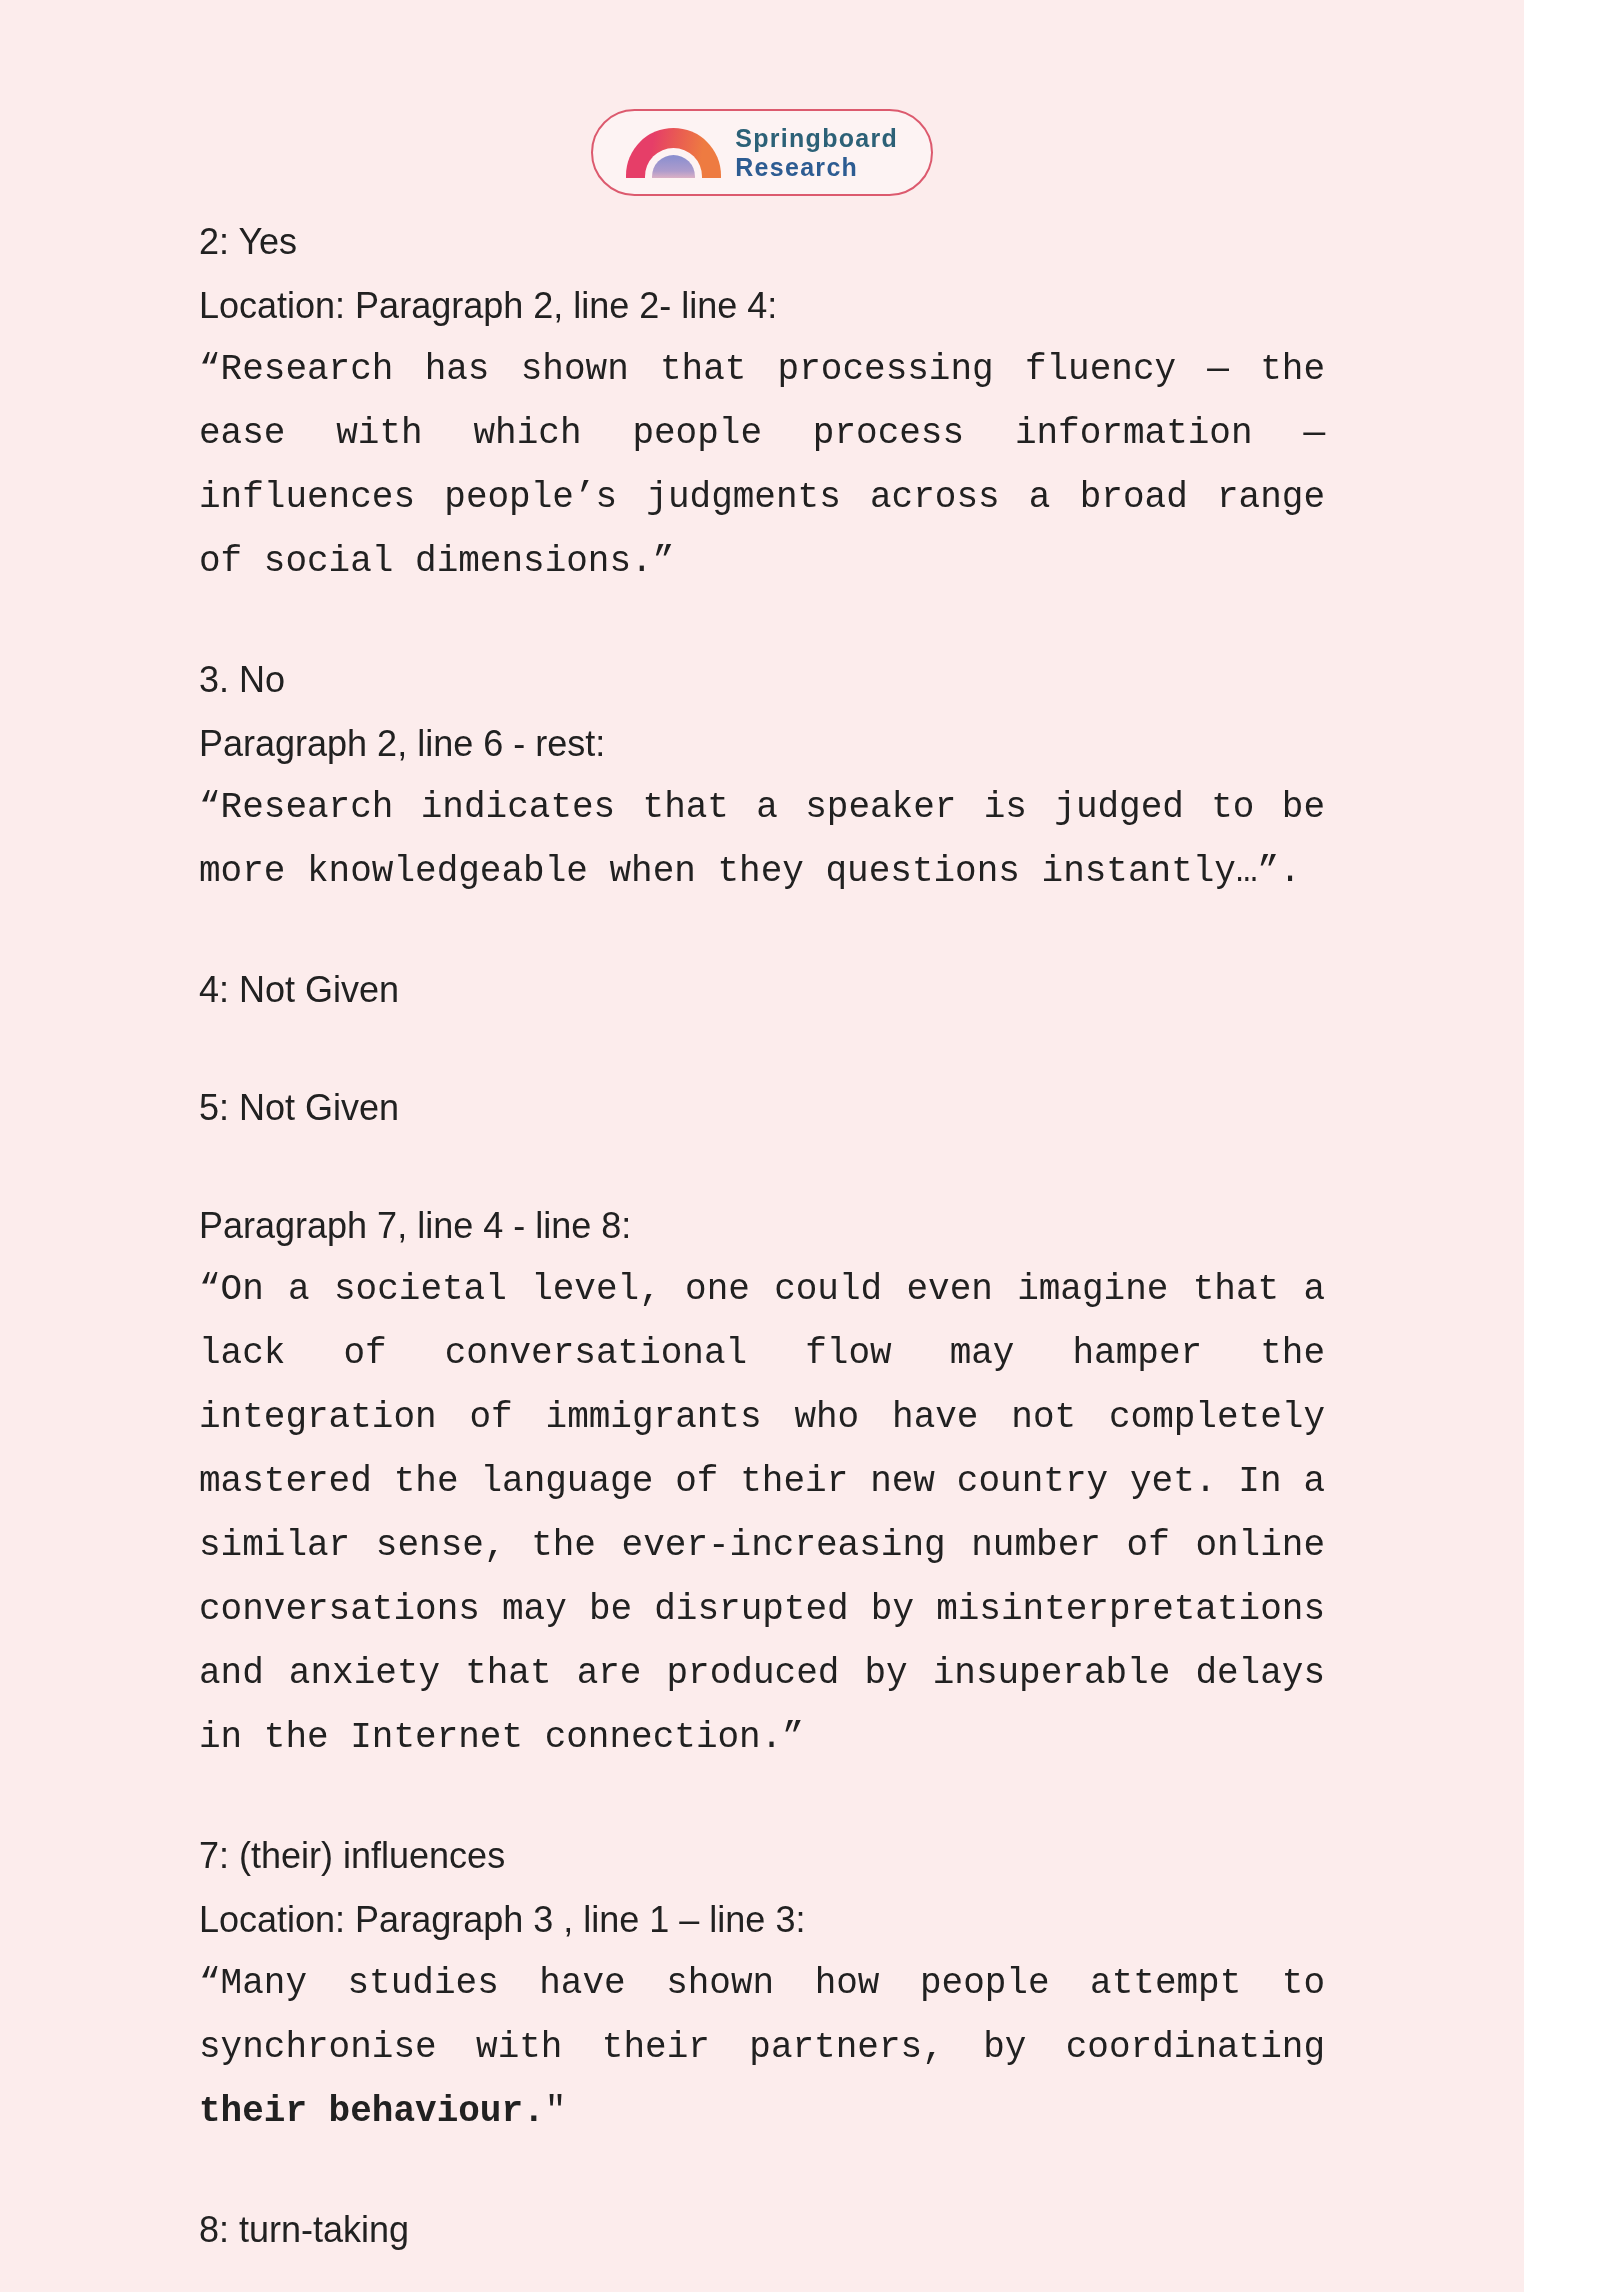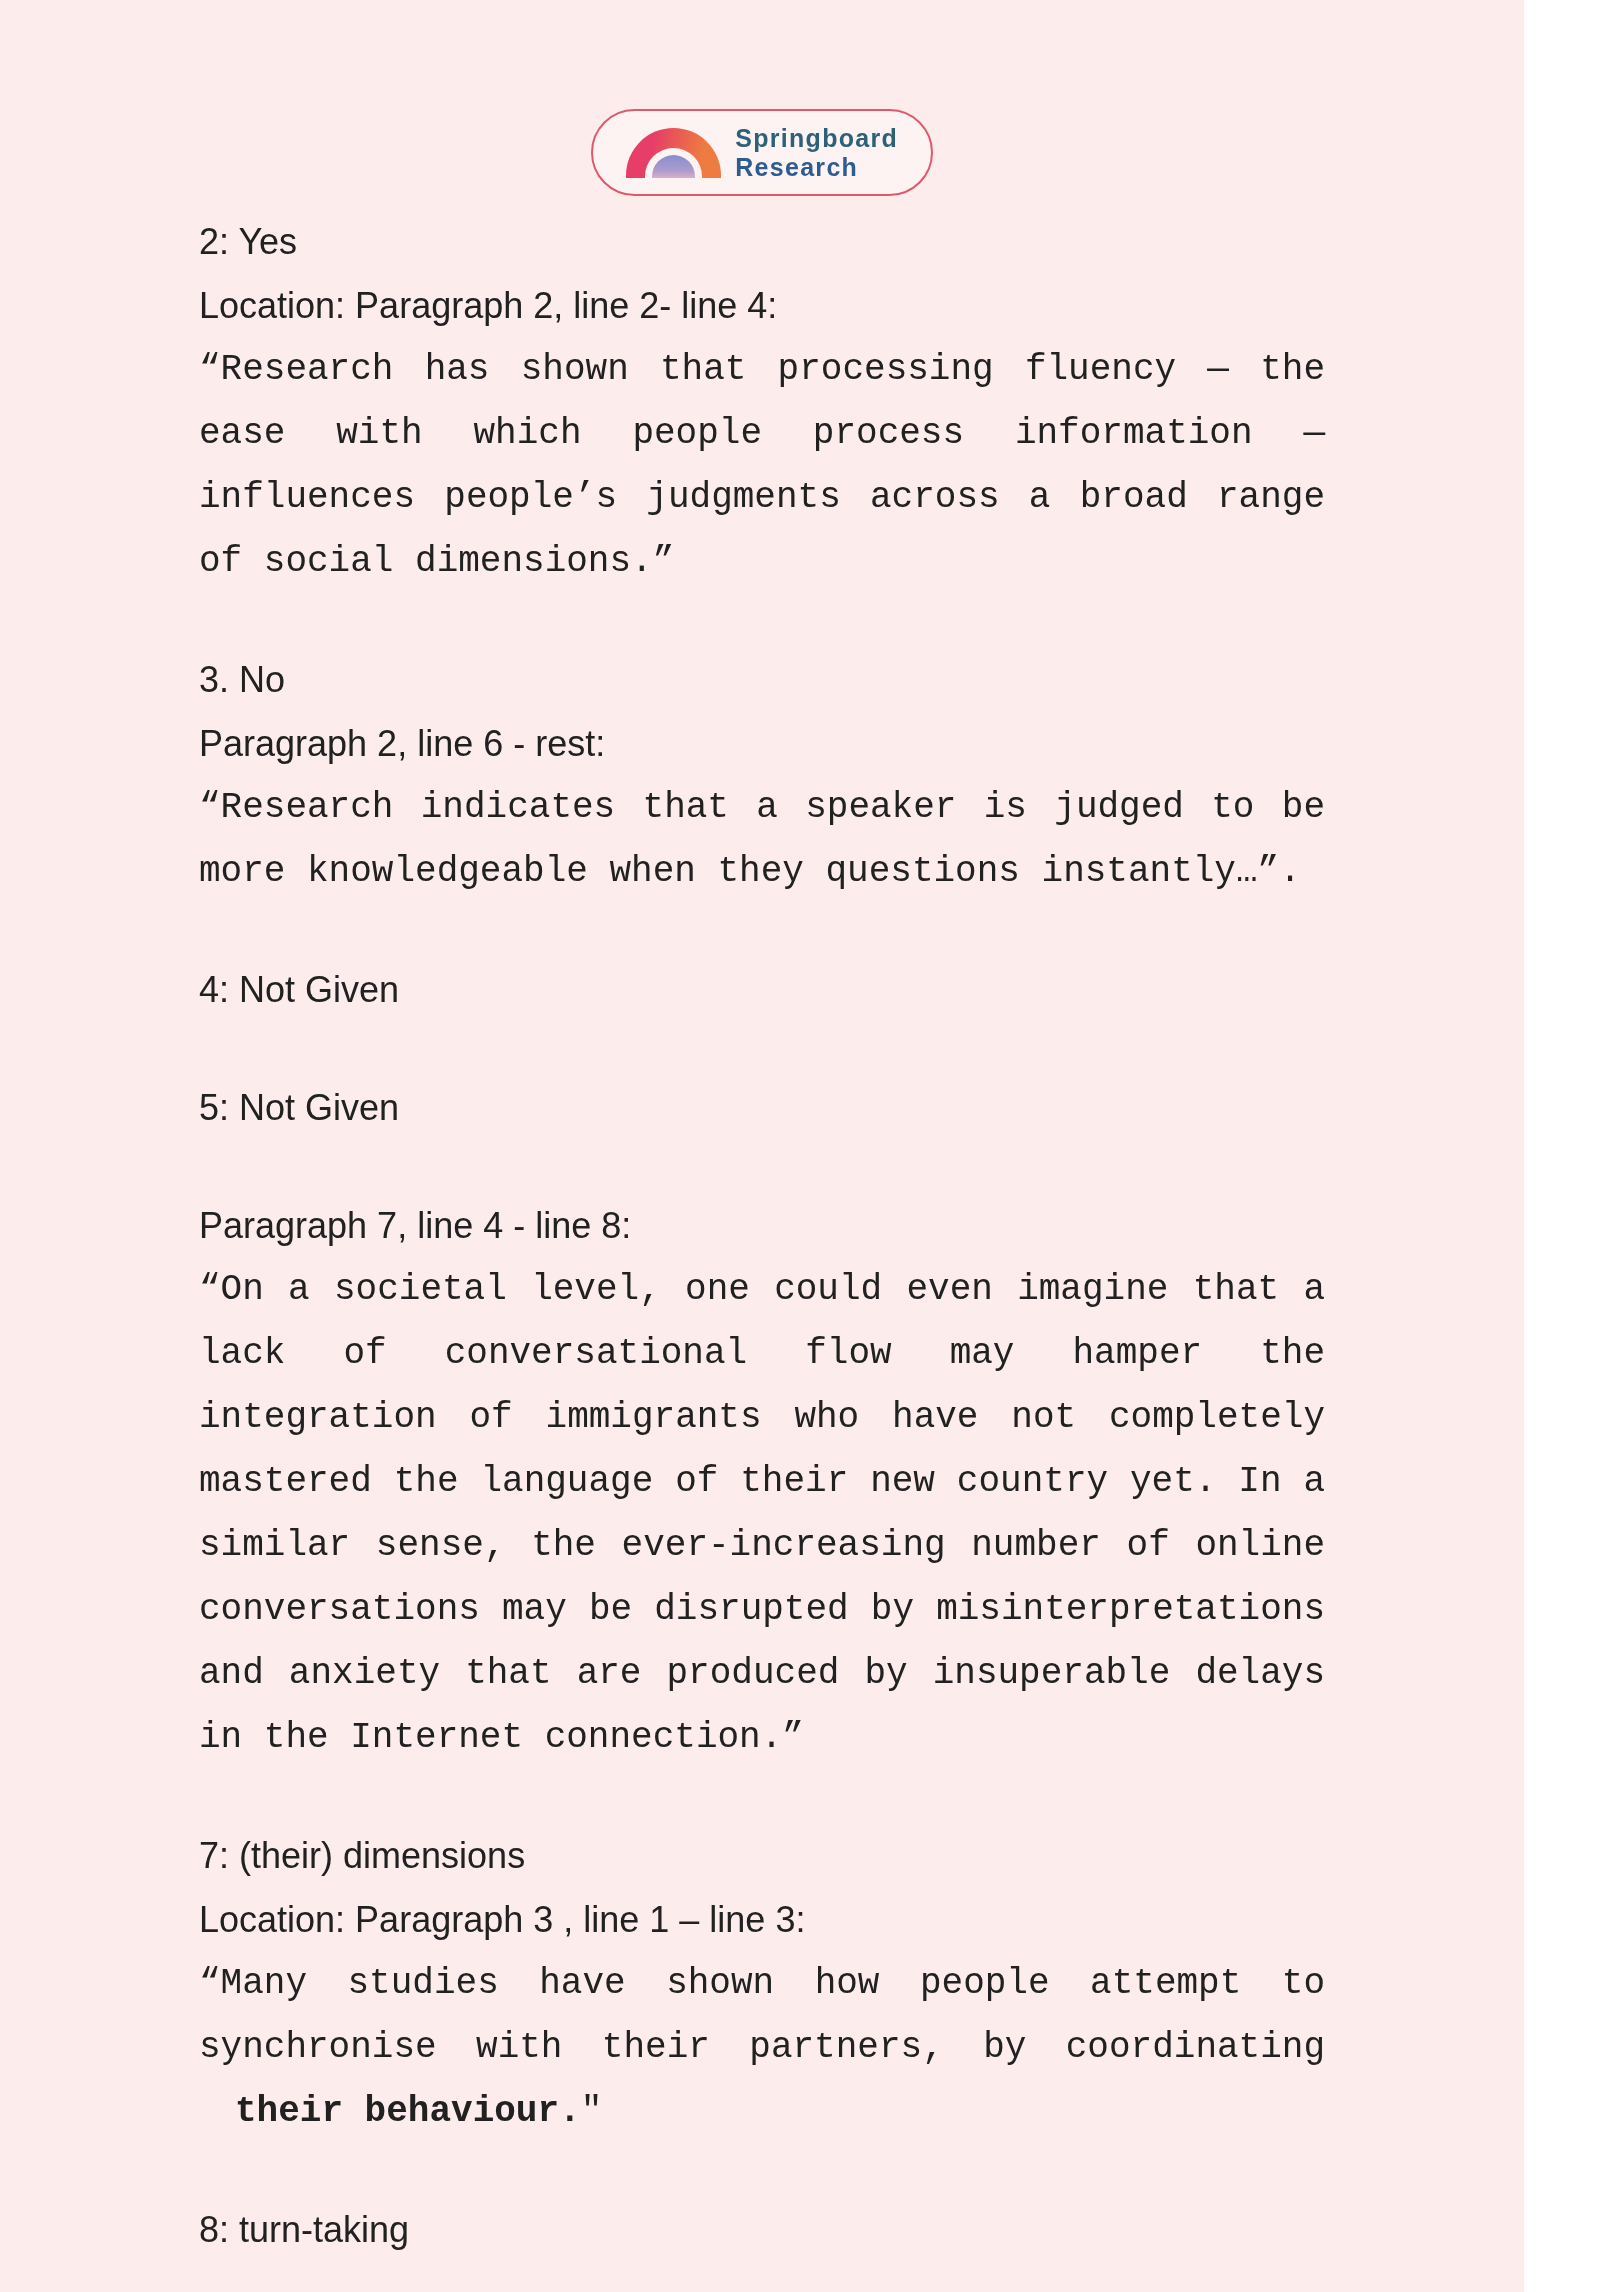--- a/index.html
+++ b/index.html
@@ -63,21 +63,21 @@
 
   
   .content {
     padding: 14.3px 199px 0 199px;
     font-size: 36px;
     line-height: 64px;
   }
   .answer-block { margin: 0 0 54px 0; }
   .answer-block p { margin: 0; }
   .quote { text-align: justify; font-family: Liberation Mono, monospace; }
-  .quote strong { font-weight: bold; margin-left: 36px; }
+  .quote strong { font-weight: bold; }
 </style>
 </head>
 <body>
 
 <div class="page">
 
   <header class="logo-row">
     <div class="logo-pill">
       <div class="logo-mark">
         <div class="arch"></div>
@@ -112,21 +112,21 @@
     <section class="answer-block">
       <p class="label">5: Not Given</p>
     </section>
 
     <section class="answer-block">
       <p class="loc">Paragraph 7, line 4 - line 8:</p>
       <p class="quote">“On a societal level, one could even imagine that a lack of conversational flow may hamper the integration of immigrants who have not completely mastered the language of their new country yet. In a similar sense, the ever-increasing number of online conversations may be disrupted by misinterpretations and anxiety that are produced by insuperable delays in the Internet connection.”</p>
     </section>
 
     <section class="answer-block">
-      <p class="label">7: (their) dimensions</p>
+      <p class="label">7: (their) influences</p>
       <p class="loc">Location: Paragraph 3 , line 1 – line 3:</p>
       <p class="quote"><span>“Many studies have shown how people attempt to synchronise with their partners, by coordinating </span><strong>their behaviour.</strong><span>"</span></p>
     </section>
 
     <section class="answer-block">
       <p class="label">8: turn-taking</p>
     </section>
 
   </main>
 </div>

